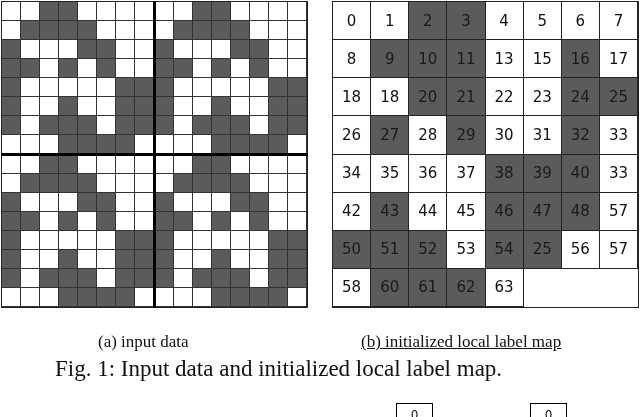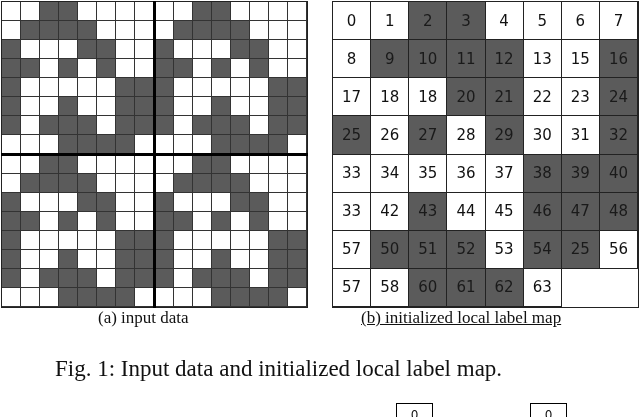--- a/index.html
+++ b/index.html
@@ -22,21 +22,21 @@
   }
   .label-grid .lcell {
     border-right: 1px solid #222; border-bottom: 1px solid #222; box-sizing: border-box;
     display: flex; align-items: center; justify-content: center;
     font-family: "DejaVu Sans", sans-serif; font-size: 15px; color: #111;
   }
   .label-grid .lcell.dark { background: #5b5b5b; color: #1a1a1a; }
   .label-grid .lcell.light { background: #ffffff; }
 
   .subcap {
-    position: absolute; top: 308px; font-family: "Liberation Serif", serif; font-size: 17px; color: #111;
+    position: absolute; top: 332px; font-family: "Liberation Serif", serif; font-size: 17px; color: #111;
     white-space: nowrap;
     text-align: center;
   }
   .subcap-a { left: 98px; }
   .subcap-b { left: 361px; text-decoration: underline; }
   .figcap {
     position: absolute; top: 356px; left: 55px; font-family: "Liberation Serif", serif; font-size: 23px; color: #111;
     white-space: nowrap;
   }
   .mini-box {
@@ -317,21 +317,20 @@
     <div class="lcell dark">2</div>
     <div class="lcell dark">3</div>
     <div class="lcell light">4</div>
     <div class="lcell light">5</div>
     <div class="lcell light">6</div>
     <div class="lcell light">7</div>
     <div class="lcell light">8</div>
     <div class="lcell dark">9</div>
     <div class="lcell dark">10</div>
     <div class="lcell dark">11</div>
-    <div class="lcell dark">12</div>
     <div class="lcell light">13</div>
     <div class="lcell light">15</div>
     <div class="lcell dark">16</div>
     <div class="lcell light">17</div>
     <div class="lcell light">18</div>
     <div class="lcell light">18</div>
     <div class="lcell dark">20</div>
     <div class="lcell dark">21</div>
     <div class="lcell light">22</div>
     <div class="lcell light">23</div>

